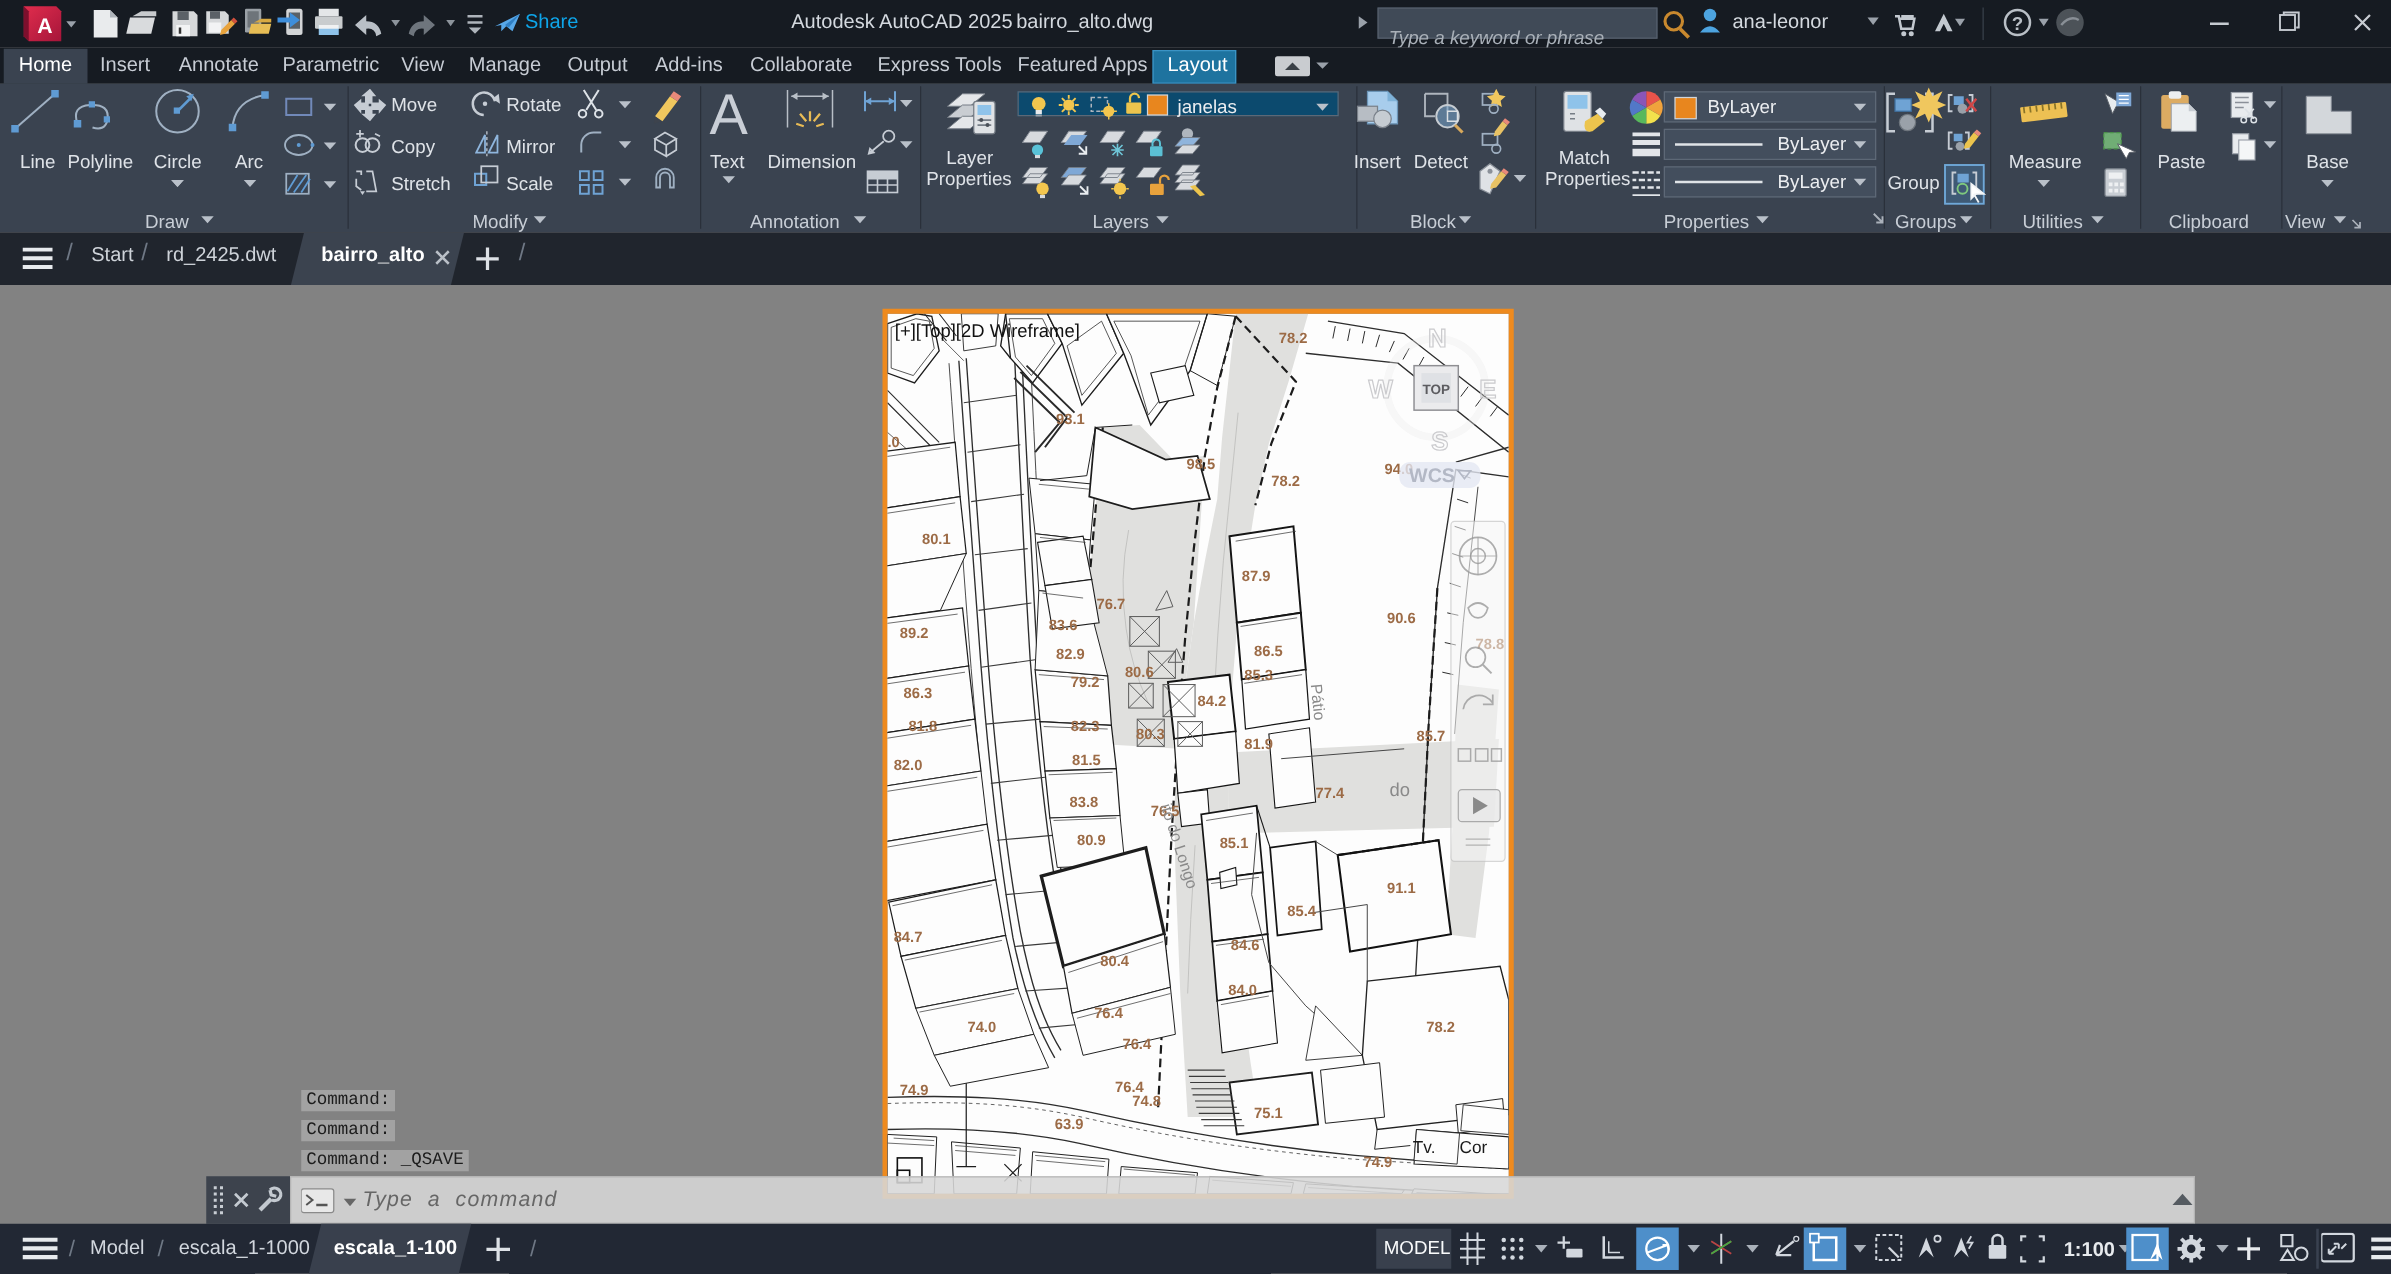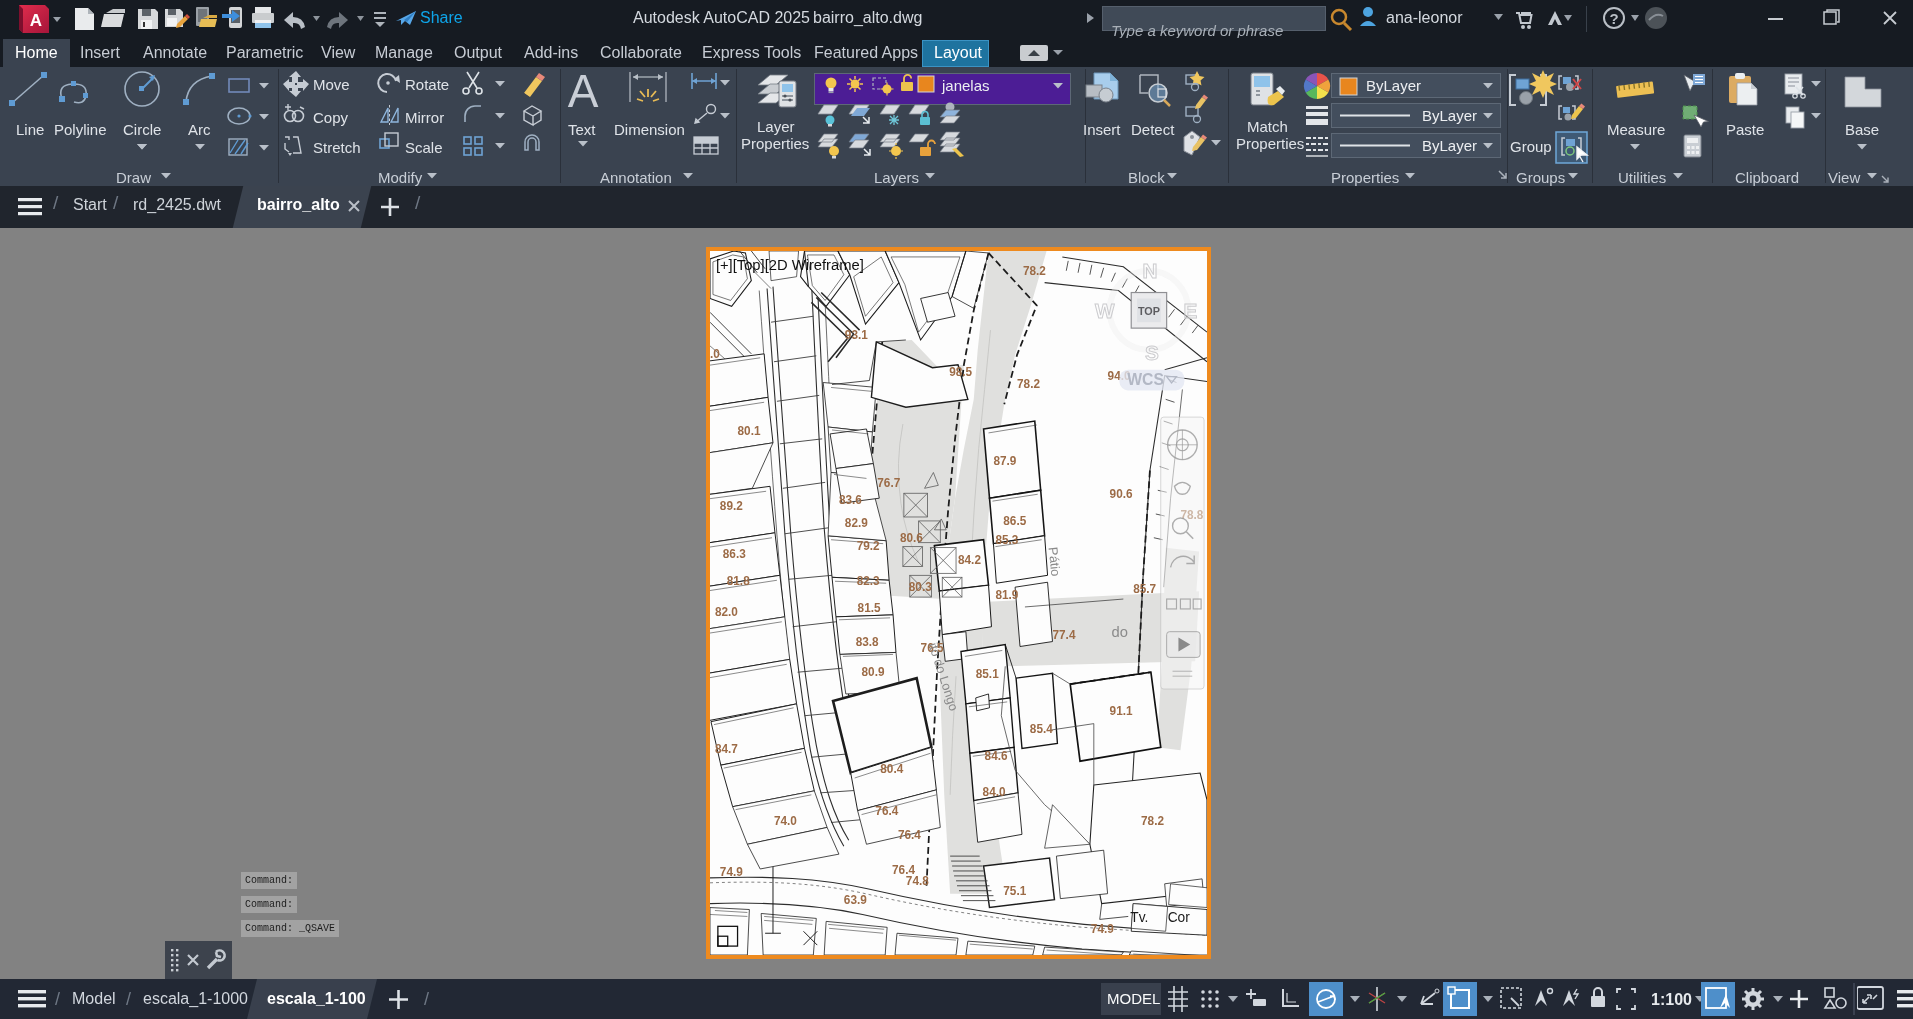--- a/index.html
+++ b/index.html
@@ -11,21 +11,21 @@
   #menurow{left:0;top:38px;width:1913px;height:29px;background:#161b22;}
   .mtab{position:absolute;top:0;height:29px;line-height:29px;color:#c7ccd4;font-size:16px;}
   #ribbon{left:0;top:67px;width:1913px;height:119px;background:#3a4350;}
   .psep{position:absolute;top:2px;height:114px;width:1px;background:#2a303a;}
   .plabel{position:absolute;top:103px;height:16px;line-height:16px;color:#c8ced6;font-size:15px;white-space:nowrap;}
   .blabel{position:absolute;color:#dfe3e8;font-size:15px;line-height:15px;white-space:nowrap;}
   #doctabs{left:0;top:186px;width:1913px;height:42px;background:#20252d;}
   #viewport{left:0;top:228px;width:1913px;height:751px;background:#828282;}
   
   .chip{position:absolute;background:#a2a2a2;color:#1c1c1c;font-family:"Liberation Mono",monospace;
-        font-size:10px;line-height:17px;padding:0 4px;white-space:pre;}
+        font-size:14px;line-height:17px;padding:0 4px;white-space:pre;}
   
   #map{left:710px;top:251px;width:497px;height:704px;background:#fdfdfd;outline:4px solid #ee8a1e;}
   #cmdbar{left:232px;top:941px;width:1524px;height:38px;background:rgba(215,215,215,0.88);border:1px solid #b5b5b5;box-sizing:border-box;}
   #cmddock{left:165px;top:941px;width:67px;height:38px;background:#3d434d;}
   #statusbar{left:0;top:979px;width:1913px;height:40px;background:#222834;}
   .sbtxt{position:absolute;color:#d2d7de;font-size:16px;line-height:40px;}
 </style>
 </head>
 <body>
 <div id="stage">
@@ -177,21 +177,21 @@
     <span class="blabel" style="left:741px;top:69px;">Properties</span>
     <span class="blabel" style="left:1083px;top:55px;">Insert</span>
     <span class="blabel" style="left:1131px;top:55px;">Detect</span>
     <span class="blabel" style="left:1247px;top:52px;">Match</span>
     <span class="blabel" style="left:1236px;top:69px;">Properties</span>
     <span class="blabel" style="left:1510px;top:72px;">Group</span>
     <span class="blabel" style="left:1607px;top:55px;">Measure</span>
     <span class="blabel" style="left:1726px;top:55px;">Paste</span>
     <span class="blabel" style="left:1845px;top:55px;">Base</span>
 
-    <div class="abs" style="left:814px;top:6px;width:257px;height:32px;background:#4c1d95;border:1px solid #5d6876;box-sizing:border-box;">
+    <div class="abs" style="left:814px;top:6px;width:257px;height:20px;background:#0c4a6e;border:1px solid #5d6876;box-sizing:border-box;">
       <span style="position:absolute;left:127px;top:3px;font-size:15px;color:#eceef1;">janelas</span>
     </div>
 
     <div class="abs" style="left:1331px;top:6px;width:170px;height:25px;background:#434e5d;border:1px solid #5d6876;box-sizing:border-box;">
       <span style="position:absolute;left:34px;top:3px;font-size:15px;color:#eceef1;">ByLayer</span>
     </div>
     <div class="abs" style="left:1331px;top:36px;width:170px;height:25px;background:#434e5d;border:1px solid #5d6876;box-sizing:border-box;">
       <span style="position:absolute;left:90px;top:3px;font-size:15px;color:#eceef1;">ByLayer</span>
     </div>
     <div class="abs" style="left:1331px;top:66px;width:170px;height:25px;background:#434e5d;border:1px solid #5d6876;box-sizing:border-box;">
@@ -882,20 +882,30 @@
         <rect x="6" y="23" width="2.4" height="2.4"></rect>
           <rect x="11" y="23" width="2.4" height="2.4"></rect>
         <rect x="6" y="28" width="2.4" height="2.4"></rect>
           <rect x="11" y="28" width="2.4" height="2.4"></rect>
       </g>
       <path d="M23 14 l10 10 M33 14 l-10 10" stroke="#c3c9d0" stroke-width="2.2"></path>
       <path d="M43 27 l9 -9" stroke="#c3c9d0" stroke-width="3.4"></path>
         <path d="M51 11 a5 5 0 1 1 1.5 8 M51 11 l1 4 l4 1" stroke="#c3c9d0" stroke-width="2.6" fill="none"></path>
     </svg>
   </div>
+  <div class="abs" id="cmdbar">
+    <svg class="abs" style="left:8px;top:8px" width="46" height="22" viewBox="0 0 46 22">
+      <rect x="0" y="1" width="26" height="19" rx="2" fill="#e8e8e8" stroke="#8a8a8a"></rect>
+      <path d="M4 6 l5 4 l-5 4" stroke="#555" stroke-width="1.6" fill="none"></path>
+      <rect x="12" y="13" width="9" height="2" fill="#555"></rect>
+      <path d="M34 9 h10 l-5 6 z" fill="#666"></path>
+    </svg>
+    <span class="abs" style="left:57px;top:8px;font-size:17px;font-style:italic;letter-spacing:1px;word-spacing:6px;color:#666;font-family:'Liberation Sans',sans-serif;">Type a command</span>
+    <div class="abs" style="left:1505px;top:13px;width:0;height:0;border-bottom:9px solid #555b61;border-left:8px solid transparent;border-right:8px solid transparent;"></div>
+  </div>
   <div class="abs" id="statusbar">
     <svg class="abs" style="left:18px;top:11px" width="30" height="18" viewBox="0 0 30 18">
       <rect x="0" y="0" width="28" height="3.4" fill="#e7eaed"></rect>
         <rect x="0" y="7" width="28" height="3.4" fill="#e7eaed"></rect>
         <rect x="0" y="14" width="28" height="3.4" fill="#e7eaed"></rect>
     </svg>
     <span class="sbtxt" style="left:55px;font-size:18px;color:#6f7885;">/</span>
     <span class="sbtxt" style="left:72px;">Model</span>
     <span class="sbtxt" style="left:126px;font-size:18px;color:#6f7885;">/</span>
     <span class="sbtxt" style="left:143px;">escala_1-1000</span>

